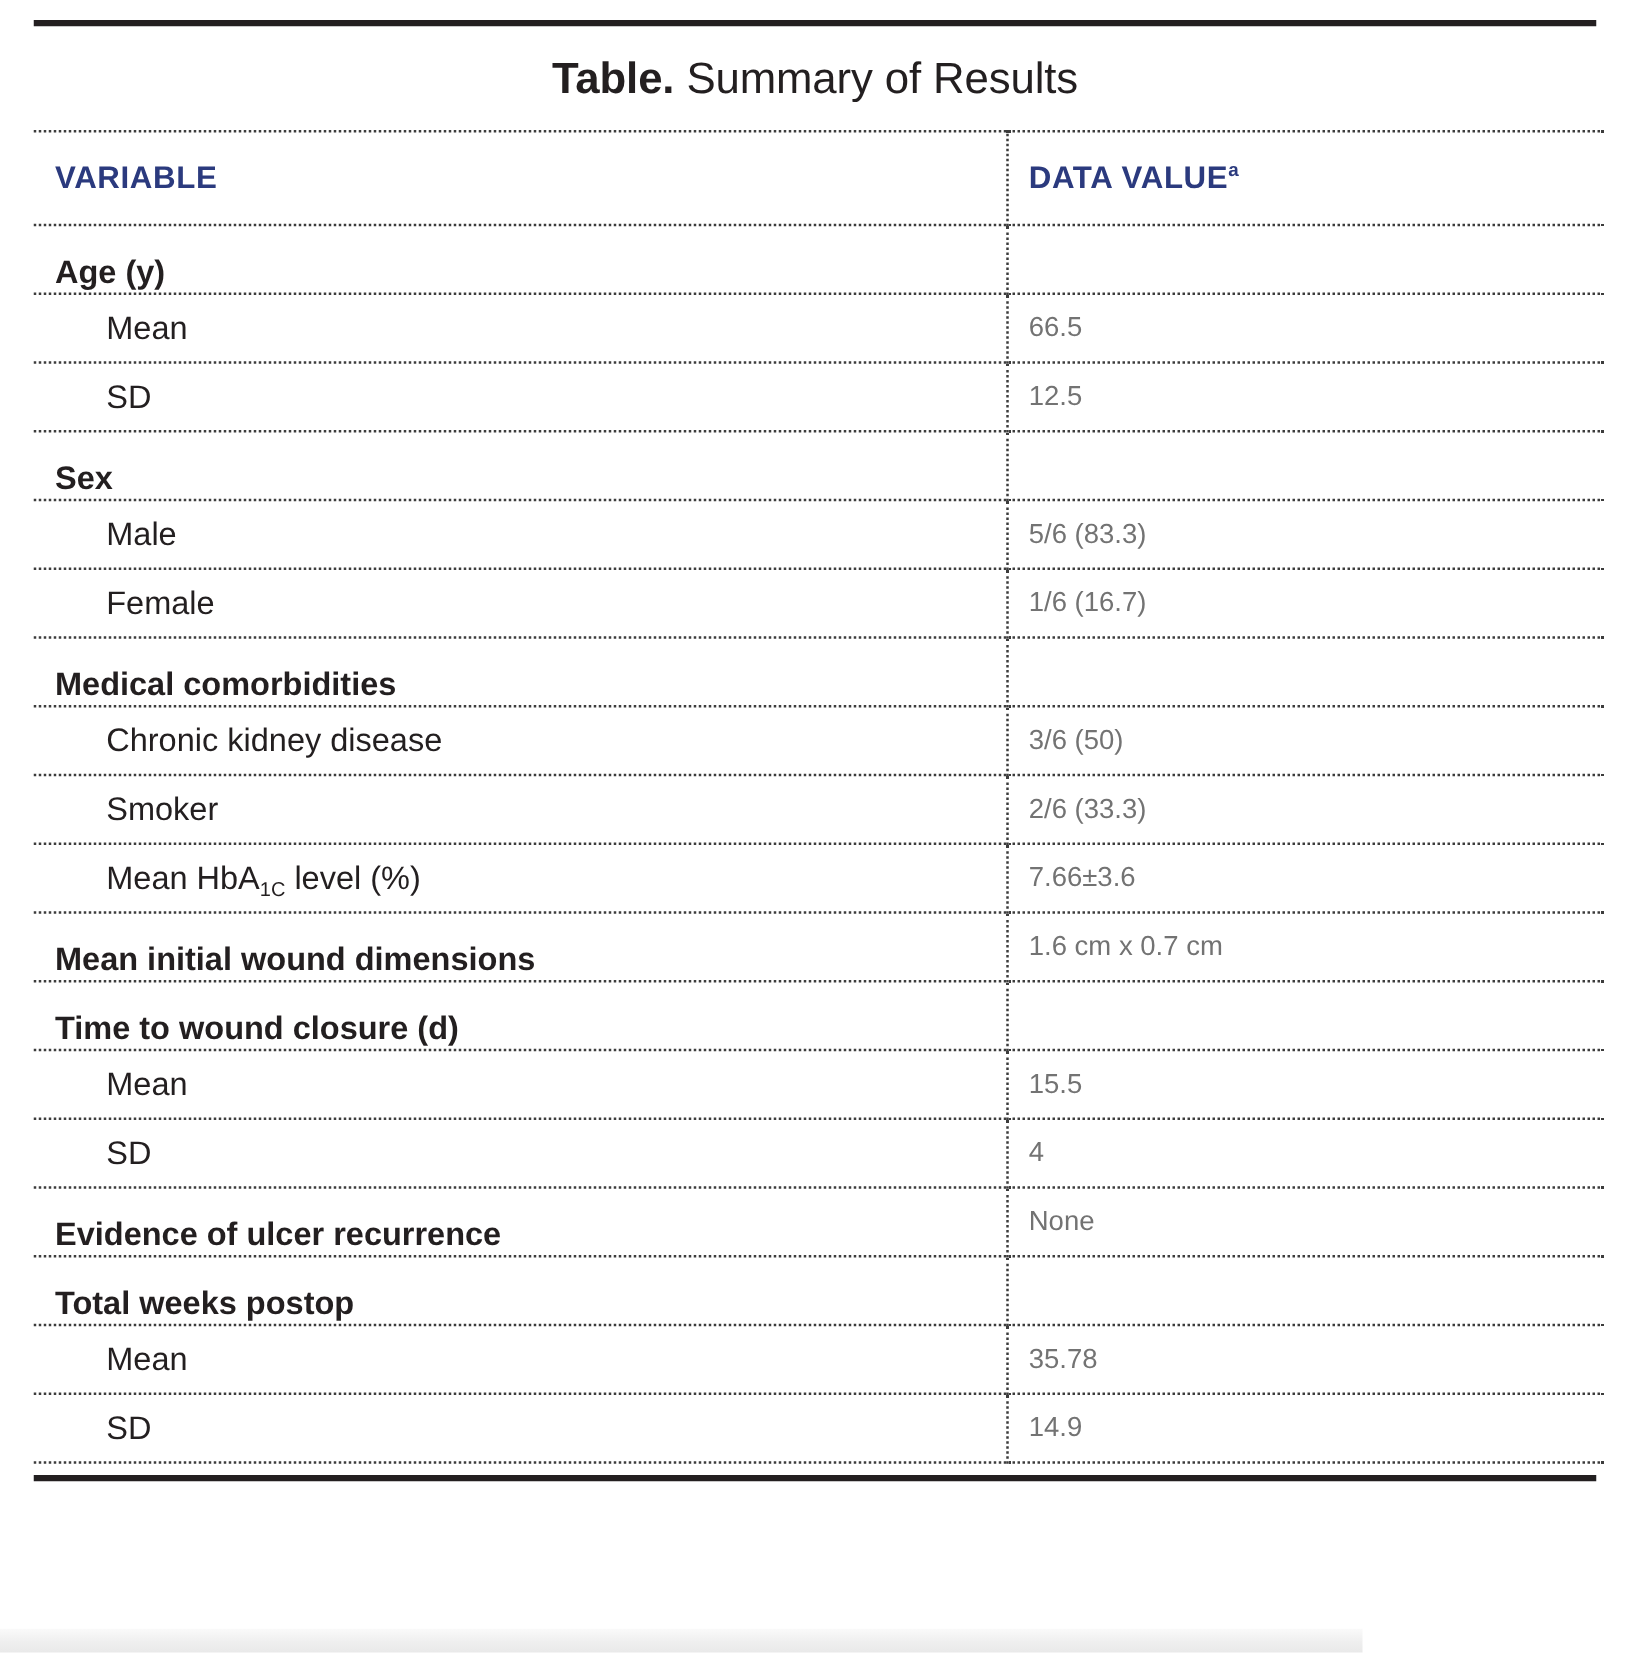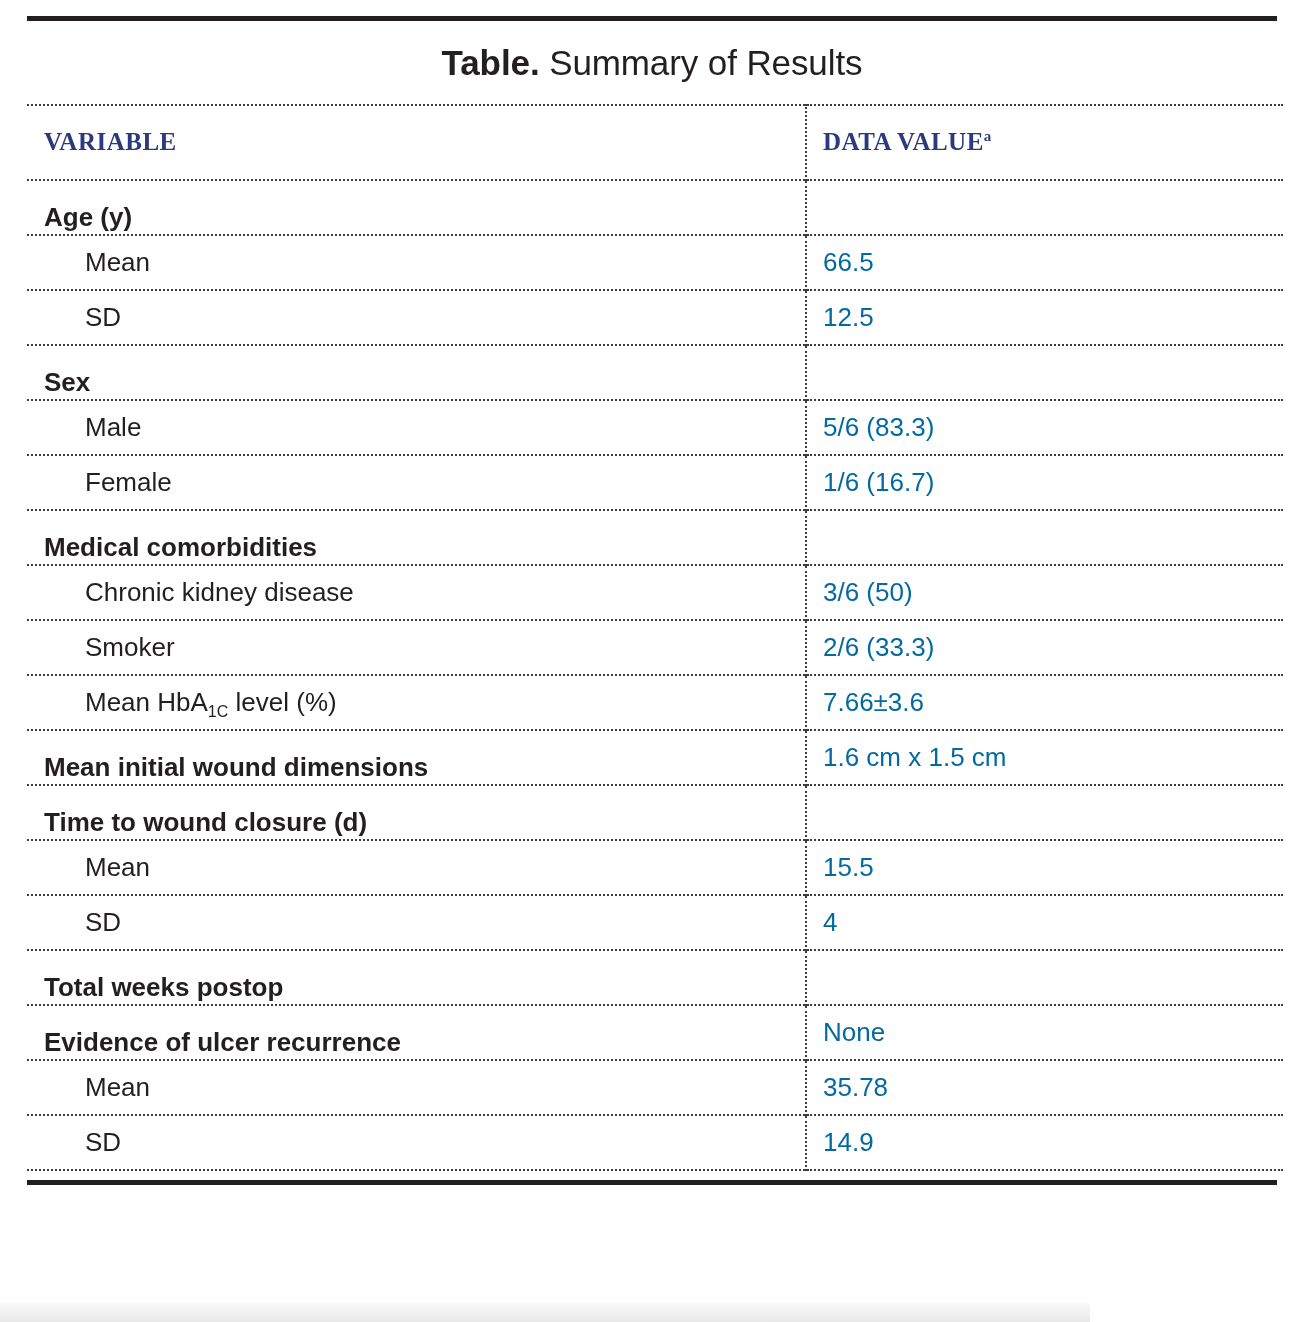--- a/index.html
+++ b/index.html
@@ -93,21 +93,21 @@
     background: transparent;
   }
 
   
   table.results th.cell-val,
   table.results td.cell-val {
     border-left: 2px dotted #3c3c3c;
   }
 
   
-  tr.head-row { border-top: 2px dotted #3c3c3c; font-family: Liberation Serif, serif; }
+  tr.head-row { border-top: 2px dotted #3c3c3c; }
   tr.head-row th {
     height: 73px;
   }
   .hdr-text {
     font-size: 25px;
     font-weight: bold;
     color: #2b3a7e;
     letter-spacing: 0.5px;
     text-align: left;
     display: block;
@@ -139,23 +139,23 @@
     font-weight: normal;
     padding-left: 58px;
   }
   .lbl sub {
     font-size: 16px;
     vertical-align: sub;
     line-height: 0;
   }
 
   .val {
-    font-size: 26px;
+    font-size: 22px;
     line-height: 1.1;
-    color: #0369a1;
+    color: #737373;
     display: block;
     padding-left: 16px;
     white-space: nowrap;
   }
 
   .footnotes {
     width: 1250px;
     padding: 14px 0 0 17px;
     box-sizing: border-box;
   }
@@ -277,21 +277,21 @@
             </td>
             <td class="cell-val">
               <span class="val">7.66±3.6</span>
             </td>
           </tr>
           <tr class="data-row">
             <td class="cell-var">
               <span class="lbl group">Mean initial wound dimensions</span>
             </td>
             <td class="cell-val">
-              <span class="val">1.6 cm x 1.5 cm</span>
+              <span class="val">1.6 cm x 0.7 cm</span>
             </td>
           </tr>
           <tr class="data-row">
             <td class="cell-var">
               <span class="lbl group">Time to wound closure (d)</span>
             </td>
             <td class="cell-val">
               <span class="val"></span>
             </td>
           </tr>
@@ -306,32 +306,32 @@
           <tr class="data-row">
             <td class="cell-var">
               <span class="lbl sub">SD</span>
             </td>
             <td class="cell-val">
               <span class="val">4</span>
             </td>
           </tr>
           <tr class="data-row">
             <td class="cell-var">
+              <span class="lbl group">Evidence of ulcer recurrence</span>
+            </td>
+            <td class="cell-val">
+              <span class="val">None</span>
+            </td>
+          </tr>
+          <tr class="data-row">
+            <td class="cell-var">
               <span class="lbl group">Total weeks postop</span>
             </td>
             <td class="cell-val">
               <span class="val"></span>
-            </td>
-          </tr>
-          <tr class="data-row">
-            <td class="cell-var">
-              <span class="lbl group">Evidence of ulcer recurrence</span>
-            </td>
-            <td class="cell-val">
-              <span class="val">None</span>
             </td>
           </tr>
           <tr class="data-row">
             <td class="cell-var">
               <span class="lbl sub">Mean</span>
             </td>
             <td class="cell-val">
               <span class="val">35.78</span>
             </td>
           </tr>

